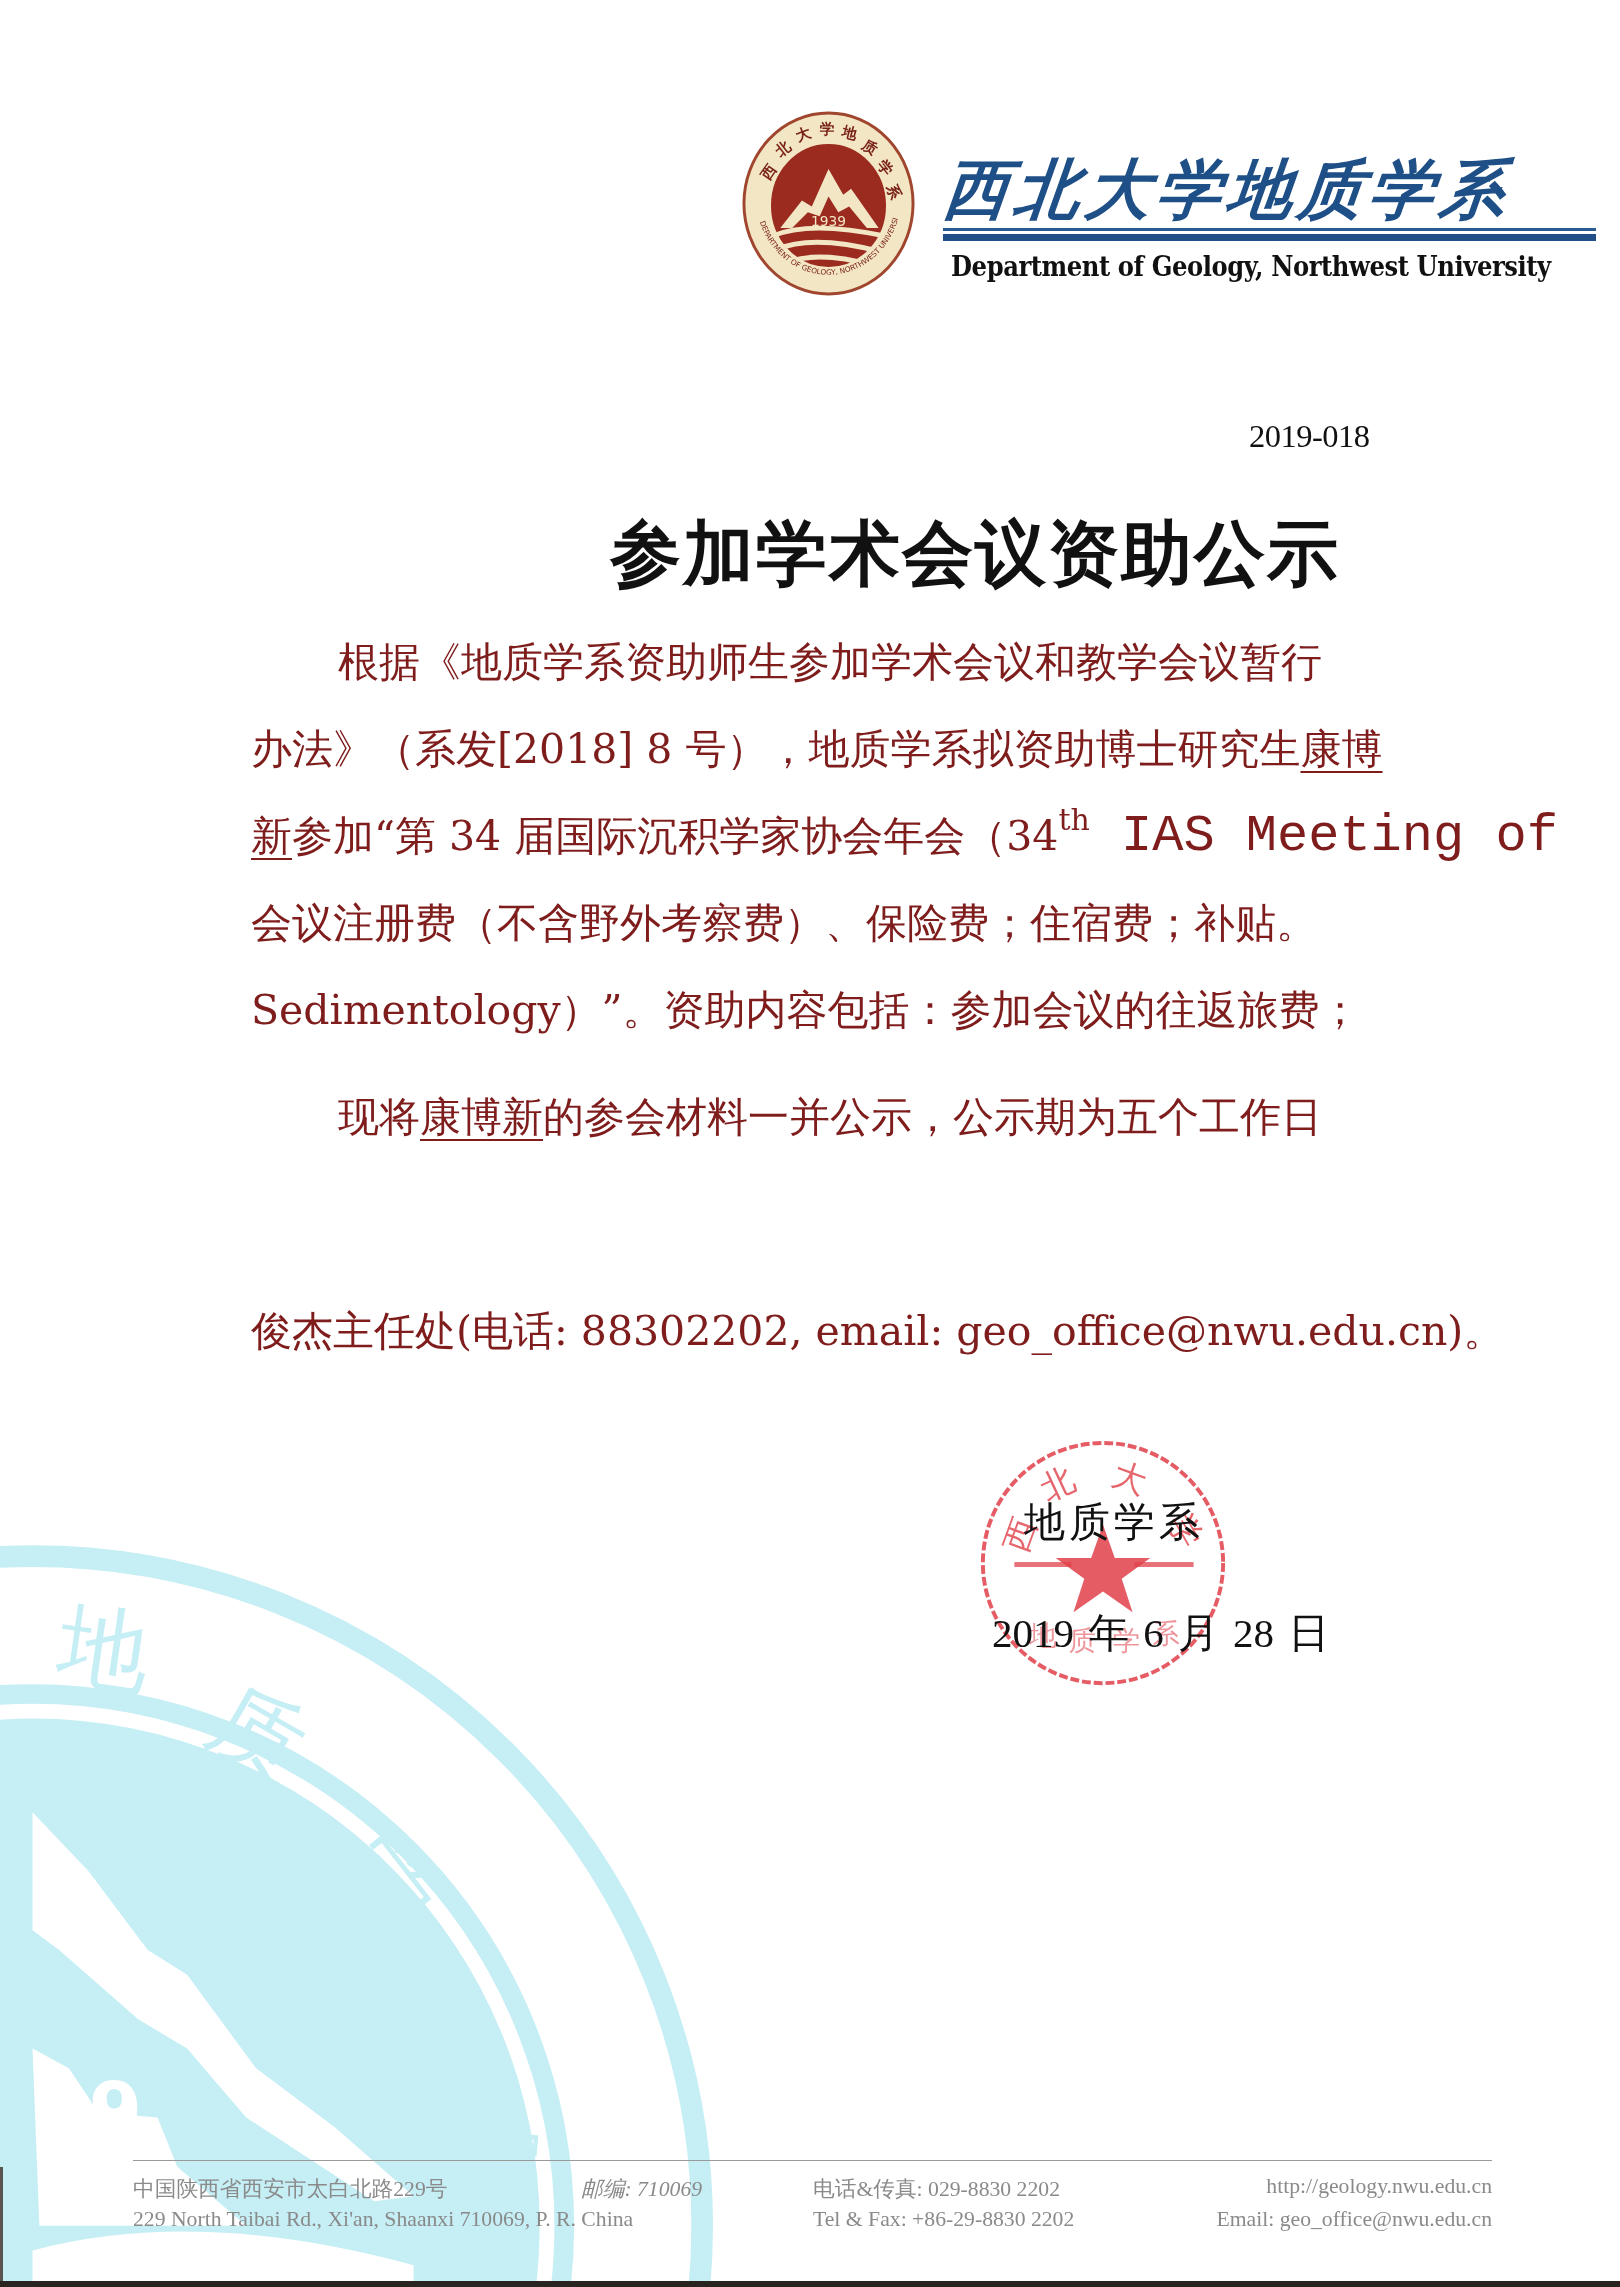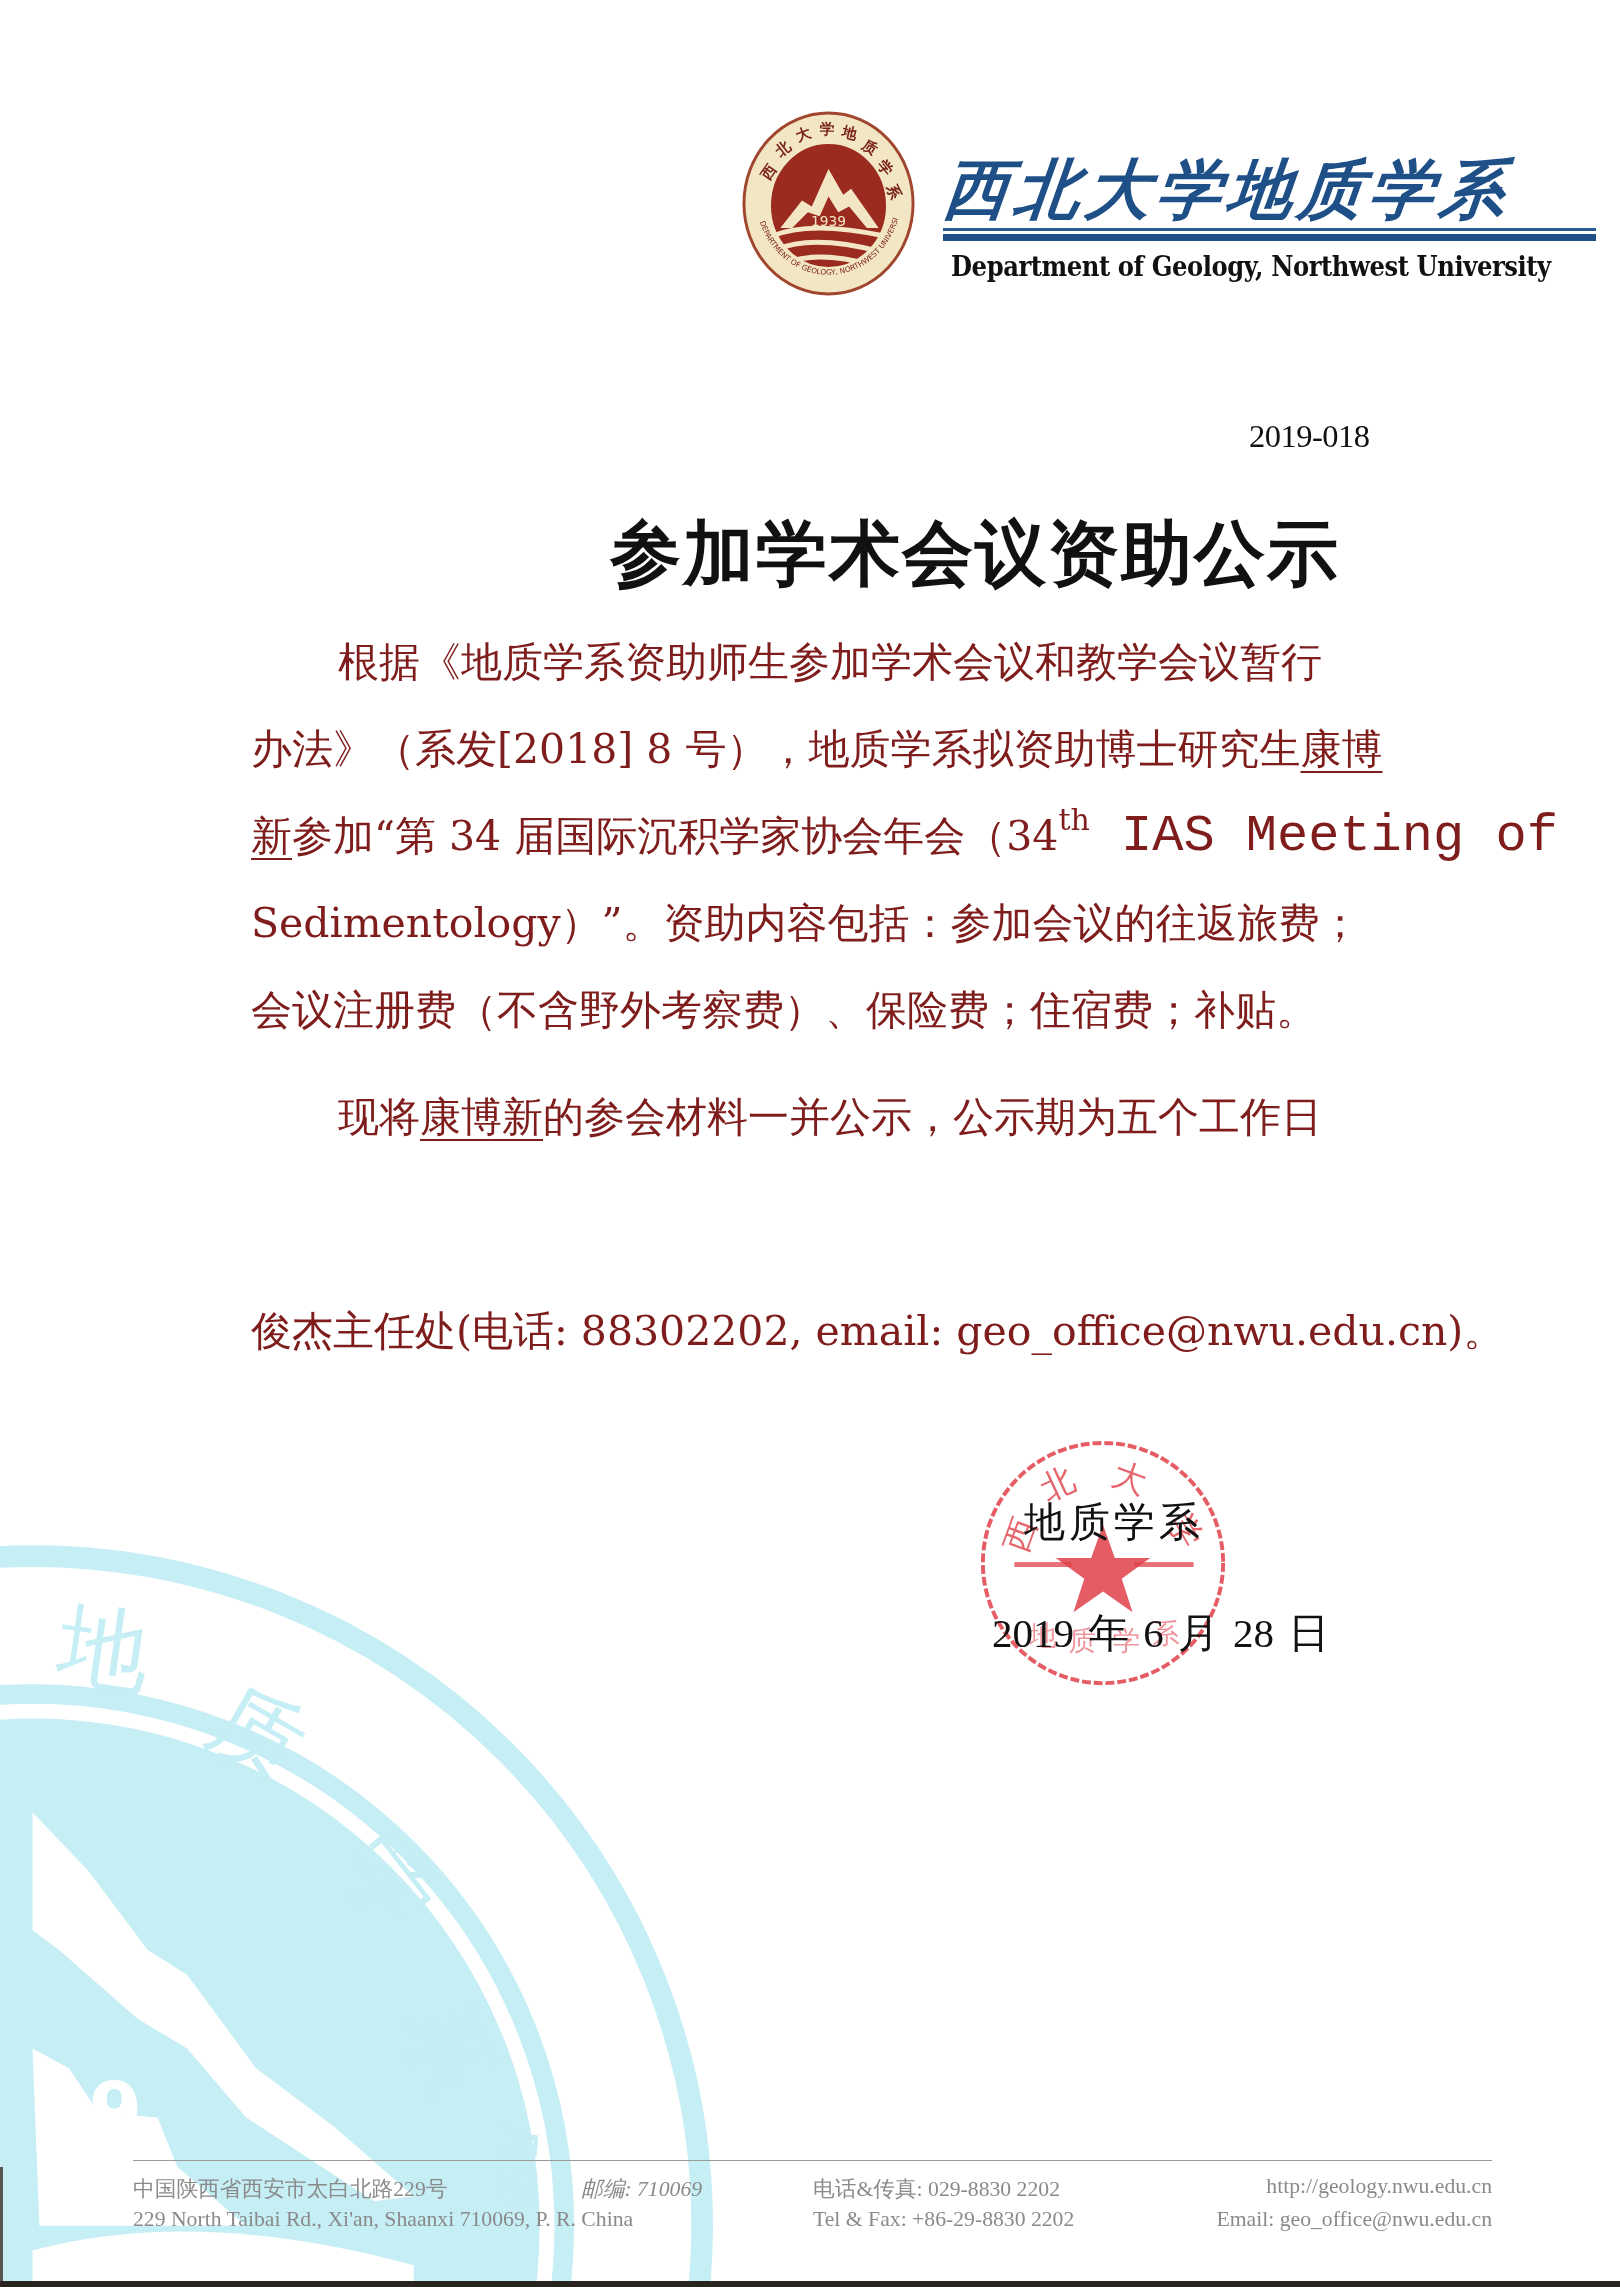--- a/index.html
+++ b/index.html
@@ -129,22 +129,22 @@
 <div class="abs rule-thick"></div>
 <div class="abs en-name">Department of Geology, Northwest University</div>
 
 <div class="abs doc-no">2019-018</div>
 <div class="abs title">参加学术会议资助公示</div>
 
 <div class="abs body-text p1">
   <span class="line"><span class="indent"></span><span>根据《地质学系资助师生参加学术会议和教学会议暂行</span></span>
   <span class="line"><span>办法》（系发[2018] 8 号），地质学系拟资助博士研究生</span><span class="u">康博</span></span>
   <span class="line"><span class="u">新</span><span>参加“第 34 届国际沉积学家协会年会（34</span><sup class="th">th</sup><span class="latin"> IAS Meeting of</span></span>
+  <span class="line"><span>会议注册费（不含野外考察费）、保险费；住宿费；补贴。</span></span>
   <span class="line"><span>Sedimentology）”。资助内容包括：参加会议的往返旅费；</span></span>
-  <span class="line"><span>会议注册费（不含野外考察费）、保险费；住宿费；补贴。</span></span>
 </div>
 
 <div class="abs body-text p2">
   <span class="line"><span class="indent"></span><span>现将</span><span class="u">康博新</span><span>的参会材料一并公示，公示期为五个工作日</span></span>
 </div>
 
 <div class="abs body-text p3">
   <span class="line"><span>俊杰主任处(电话: 88302202, email: geo_office@nwu.edu.cn)。</span></span>
 </div>
 

